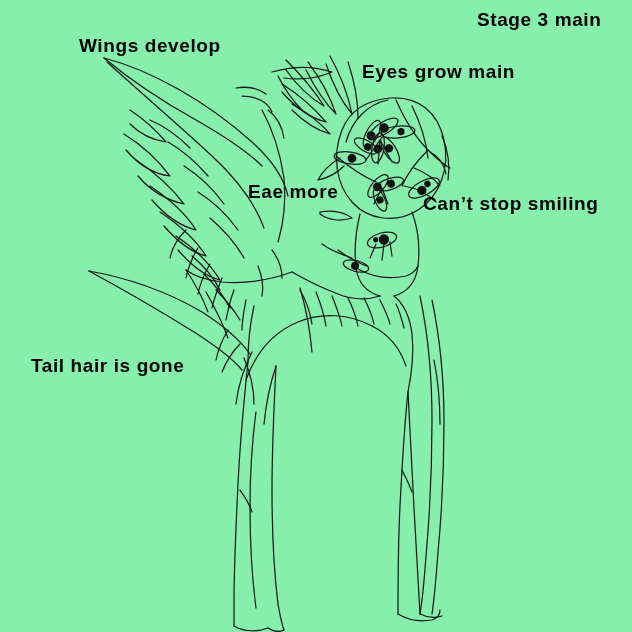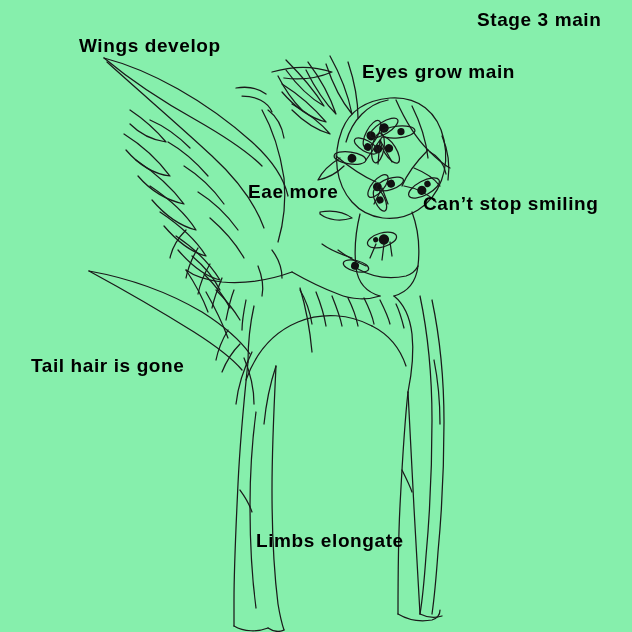--- a/index.html
+++ b/index.html
@@ -266,15 +266,14 @@
 
     </g>
   </svg>
 
   <div class="label lbl-stage">Stage 3 main</div>
   <div class="label lbl-wings">Wings develop</div>
   <div class="label lbl-eyes">Eyes grow main</div>
   <div class="label lbl-eae">Eae more</div>
   <div class="label lbl-smiling">Can’t stop smiling</div>
   <div class="label lbl-tail">Tail hair is gone</div>
-  <div class="label lbl-limbs">Limbs elongate</div>
 
 </div>
 
 </body></html>

